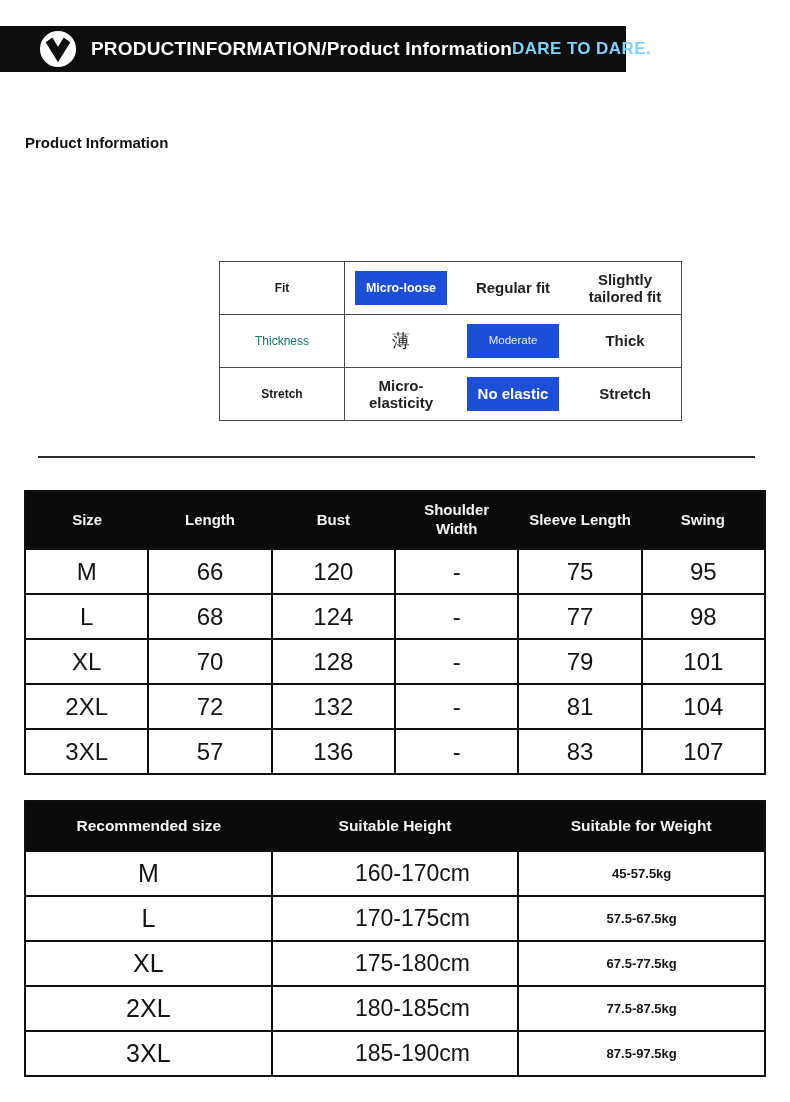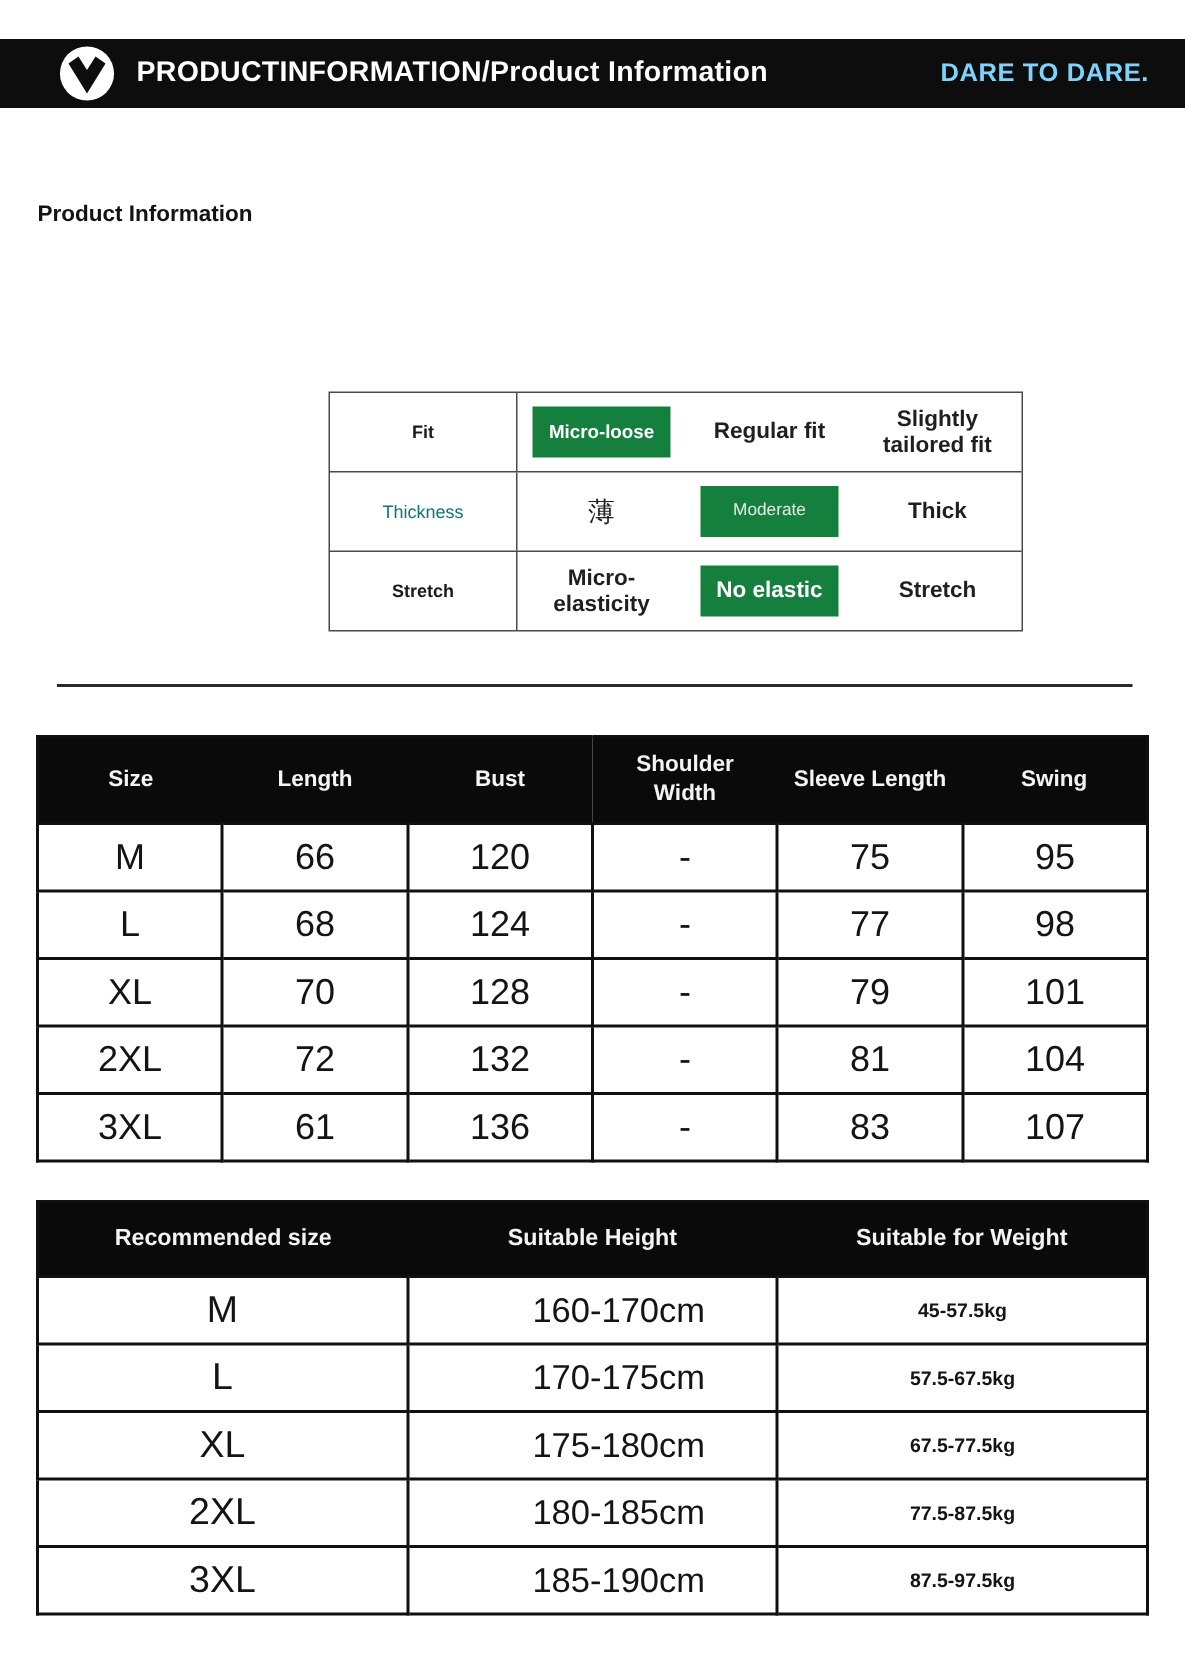--- a/index.html
+++ b/index.html
@@ -1,20 +1,20 @@
 <!DOCTYPE html>
 <html><head>
 <meta charset="utf-8">
 <style>
   html,body{margin:0;padding:0;background:#fff;}
   .page{position:relative;width:790px;height:1102px;background:#ffffff;overflow:hidden;
         font-family:"Liberation Sans","DejaVu Sans",sans-serif;color:#111;}
 
   
-  .topbar{position:absolute;left:0;top:26px;width:790px;height:46px;background:#0d0d0d;
+  .topbar{position:absolute;left:0;top:26px;width:626px;height:46px;background:#0d0d0d;
           display:flex;align-items:center;}
   .logo{margin-left:39px;width:38px;height:38px;flex:0 0 auto;display:block;}
   .topbar-title{color:#ffffff;font-weight:700;font-size:19px;margin-left:14px;letter-spacing:.2px;white-space:nowrap;}
   .topbar-slogan{margin-left:auto;margin-right:24px;color:#7dd3fc;font-weight:700;
                  font-size:17px;letter-spacing:.4px;white-space:nowrap;}
 
   
   .info-label{position:absolute;left:25px;top:134px;font-size:15px;font-weight:700;color:#131313;}
   .info-lines{position:absolute;left:218px;top:132px;}
   .info-lines .info-line{font-size:17px;font-weight:700;color:#1c1c1c;line-height:21px;margin-bottom:13px;white-space:nowrap;}
@@ -22,21 +22,21 @@
   
   .attr-table{position:absolute;left:219px;top:261px;width:463px;border:1px solid #4a4a4a;box-sizing:border-box;}
   .attr-row{display:grid;grid-template-columns:125px 1fr;height:52px;}
   .attr-row + .attr-row{border-top:1px solid #4a4a4a;}
   .attr-label{display:flex;align-items:center;justify-content:center;border-right:1px solid #4a4a4a;
               font-size:12px;font-weight:700;color:#1a1a1a;}
   .attr-label.muted{color:#0f766e;font-weight:400;}
   .attr-opts{display:grid;grid-template-columns:1fr 1fr 1fr;}
   .attr-opt{display:flex;align-items:center;justify-content:center;text-align:center;
             font-size:15px;font-weight:700;color:#1f1f1f;line-height:1.15;padding:0 5px;}
-  .attr-opt .box{background:#15803d;color:#ffffff;display:flex;align-items:center;justify-content:center;
+  .attr-opt .box{background:#1d4ed8;color:#ffffff;display:flex;align-items:center;justify-content:center;
                  width:92px;height:34px;}
   .attr-row:nth-child(1) .box{font-size:12.5px;font-weight:600;}
   .attr-row:nth-child(2) .box{font-size:11.5px;font-weight:400;color:#e8e8e8;}
   .attr-row:nth-child(3) .box{font-size:15px;font-weight:700;}
   .attr-row:nth-child(2) .attr-opt:nth-child(1){font-size:18px;font-weight:400;}
 
   
   .divider{position:absolute;left:38px;top:456px;width:717px;height:0;border-top:2px solid #2a2a2a;}
 
   
@@ -162,21 +162,21 @@
         <tr>
           <td>2XL</td>
           <td>72</td>
           <td>132</td>
           <td>-</td>
           <td>81</td>
           <td>104</td>
         </tr>
         <tr>
           <td>3XL</td>
-          <td>61</td>
+          <td>57</td>
           <td>136</td>
           <td>-</td>
           <td>83</td>
           <td>107</td>
         </tr>
       </tbody>
   </table>
 
   <table class="sheet rec-table" id="recTable">
     <thead>

